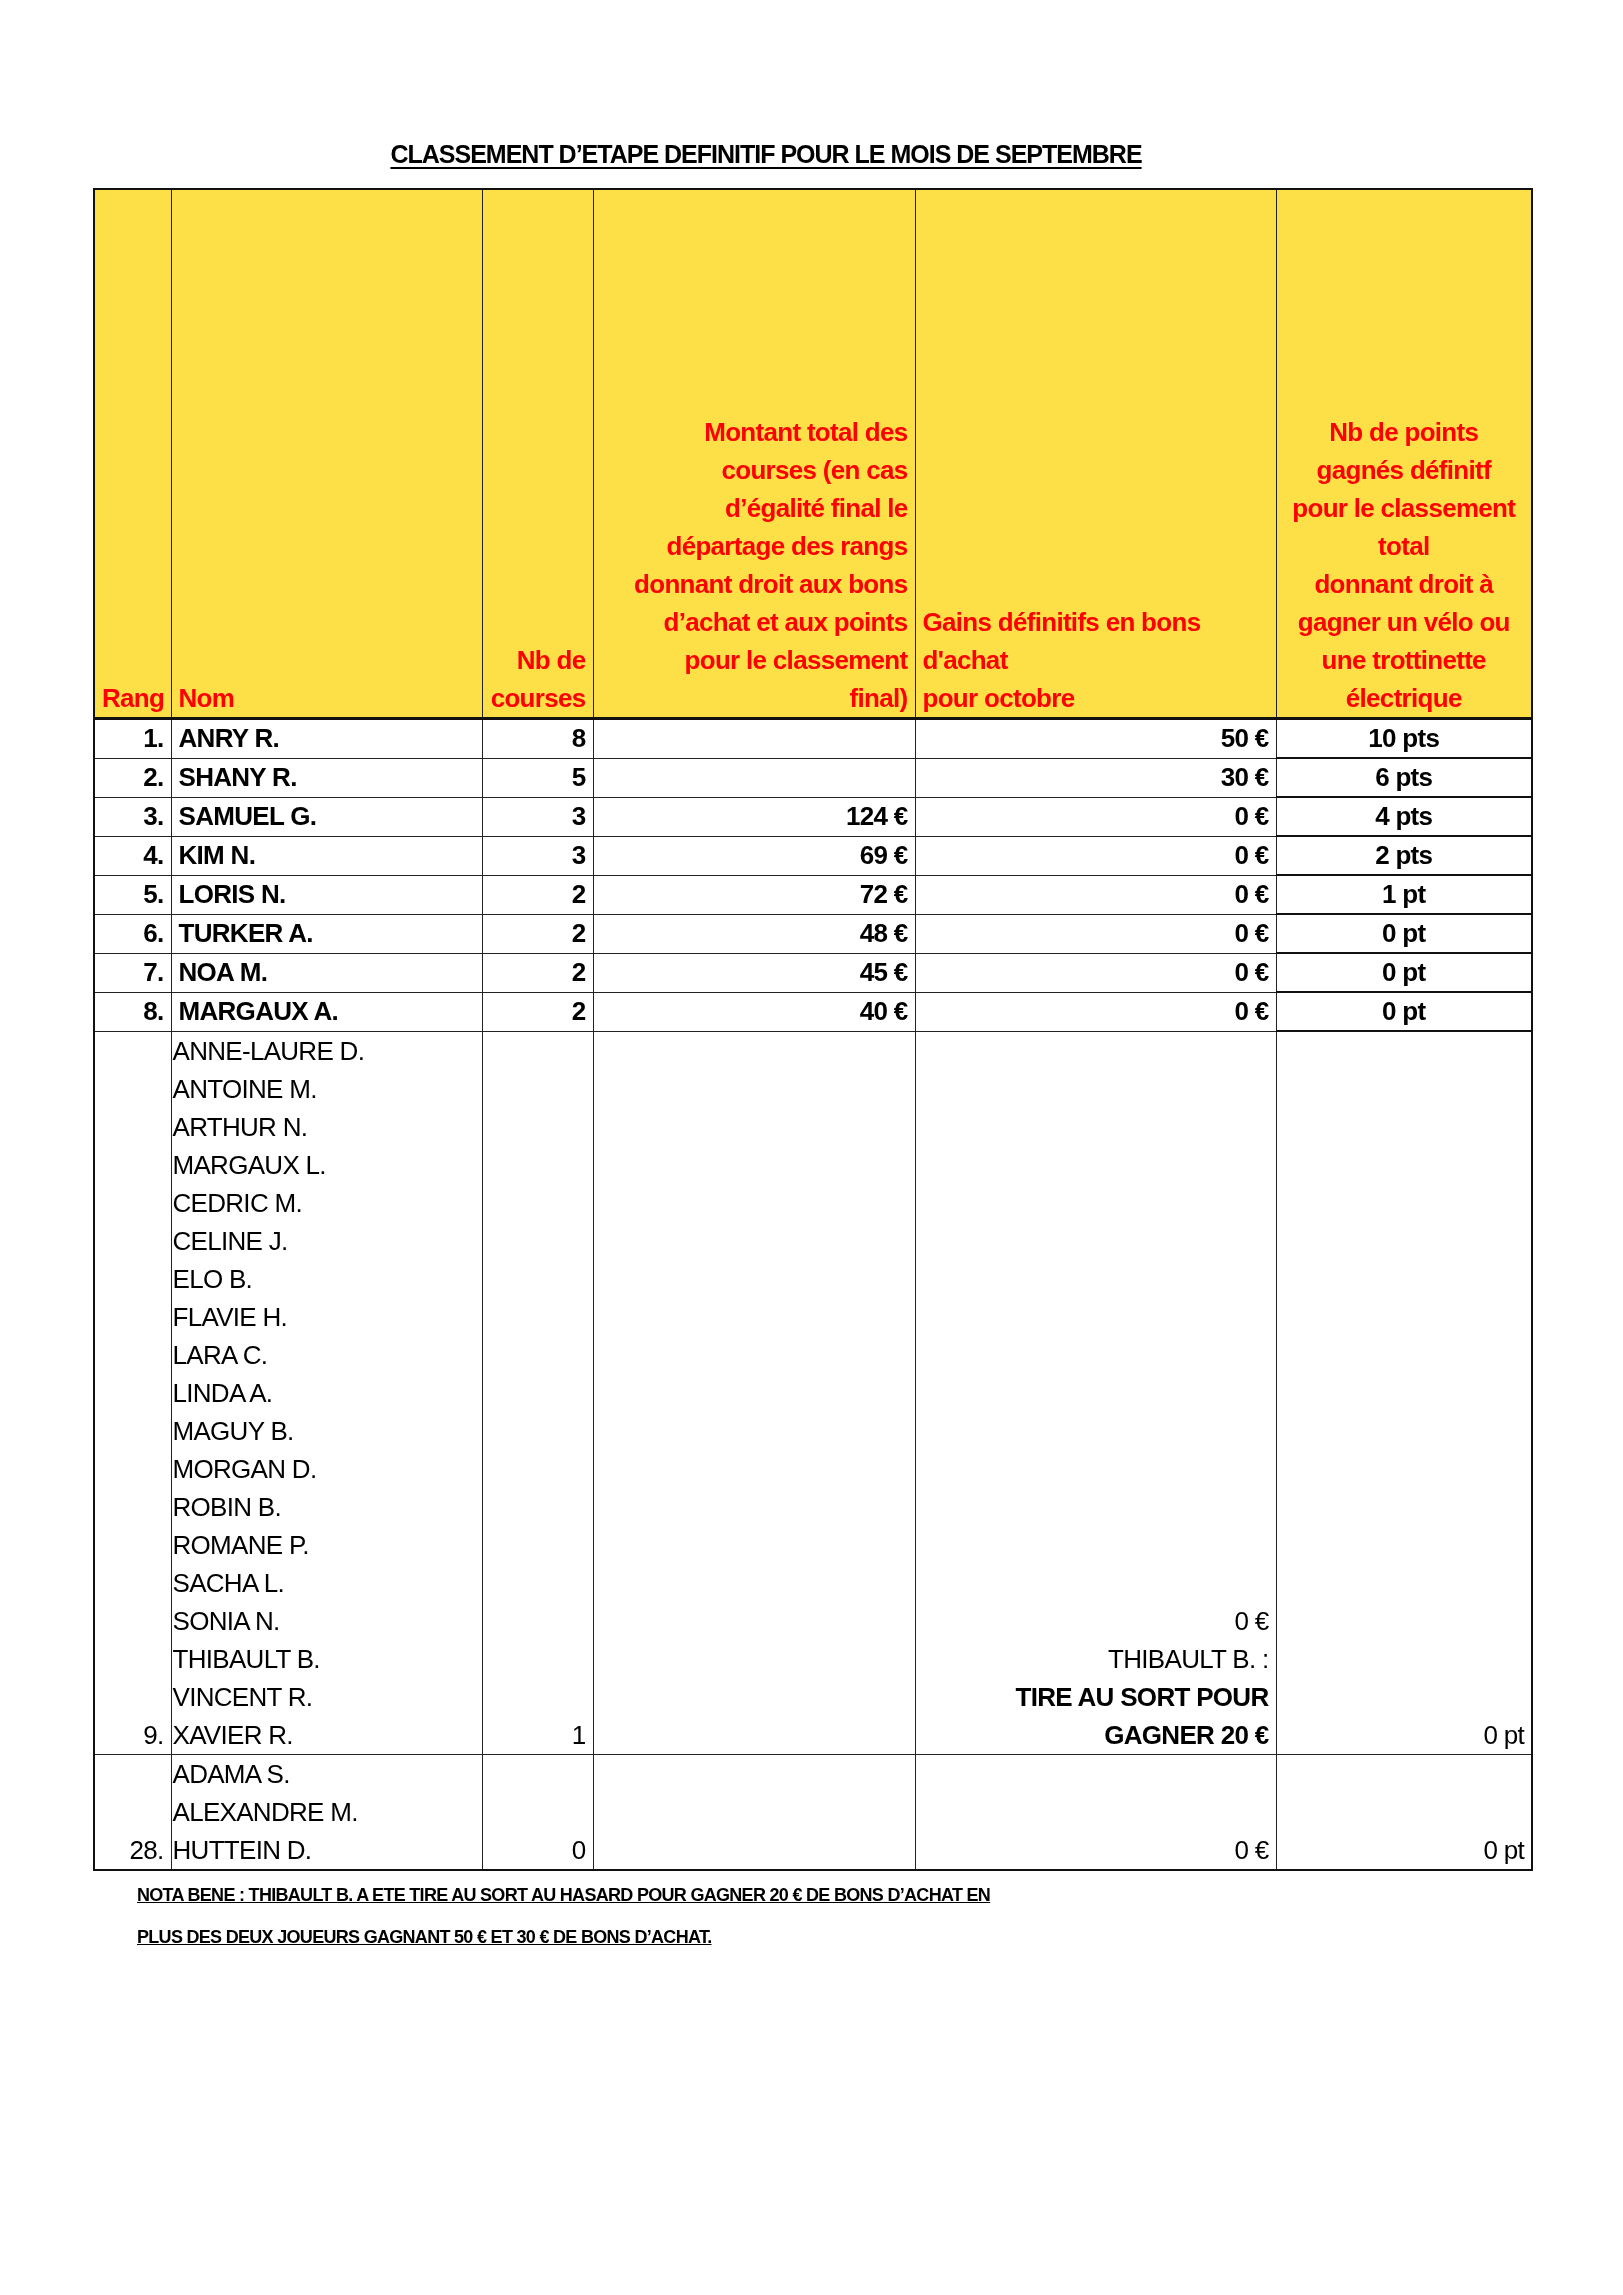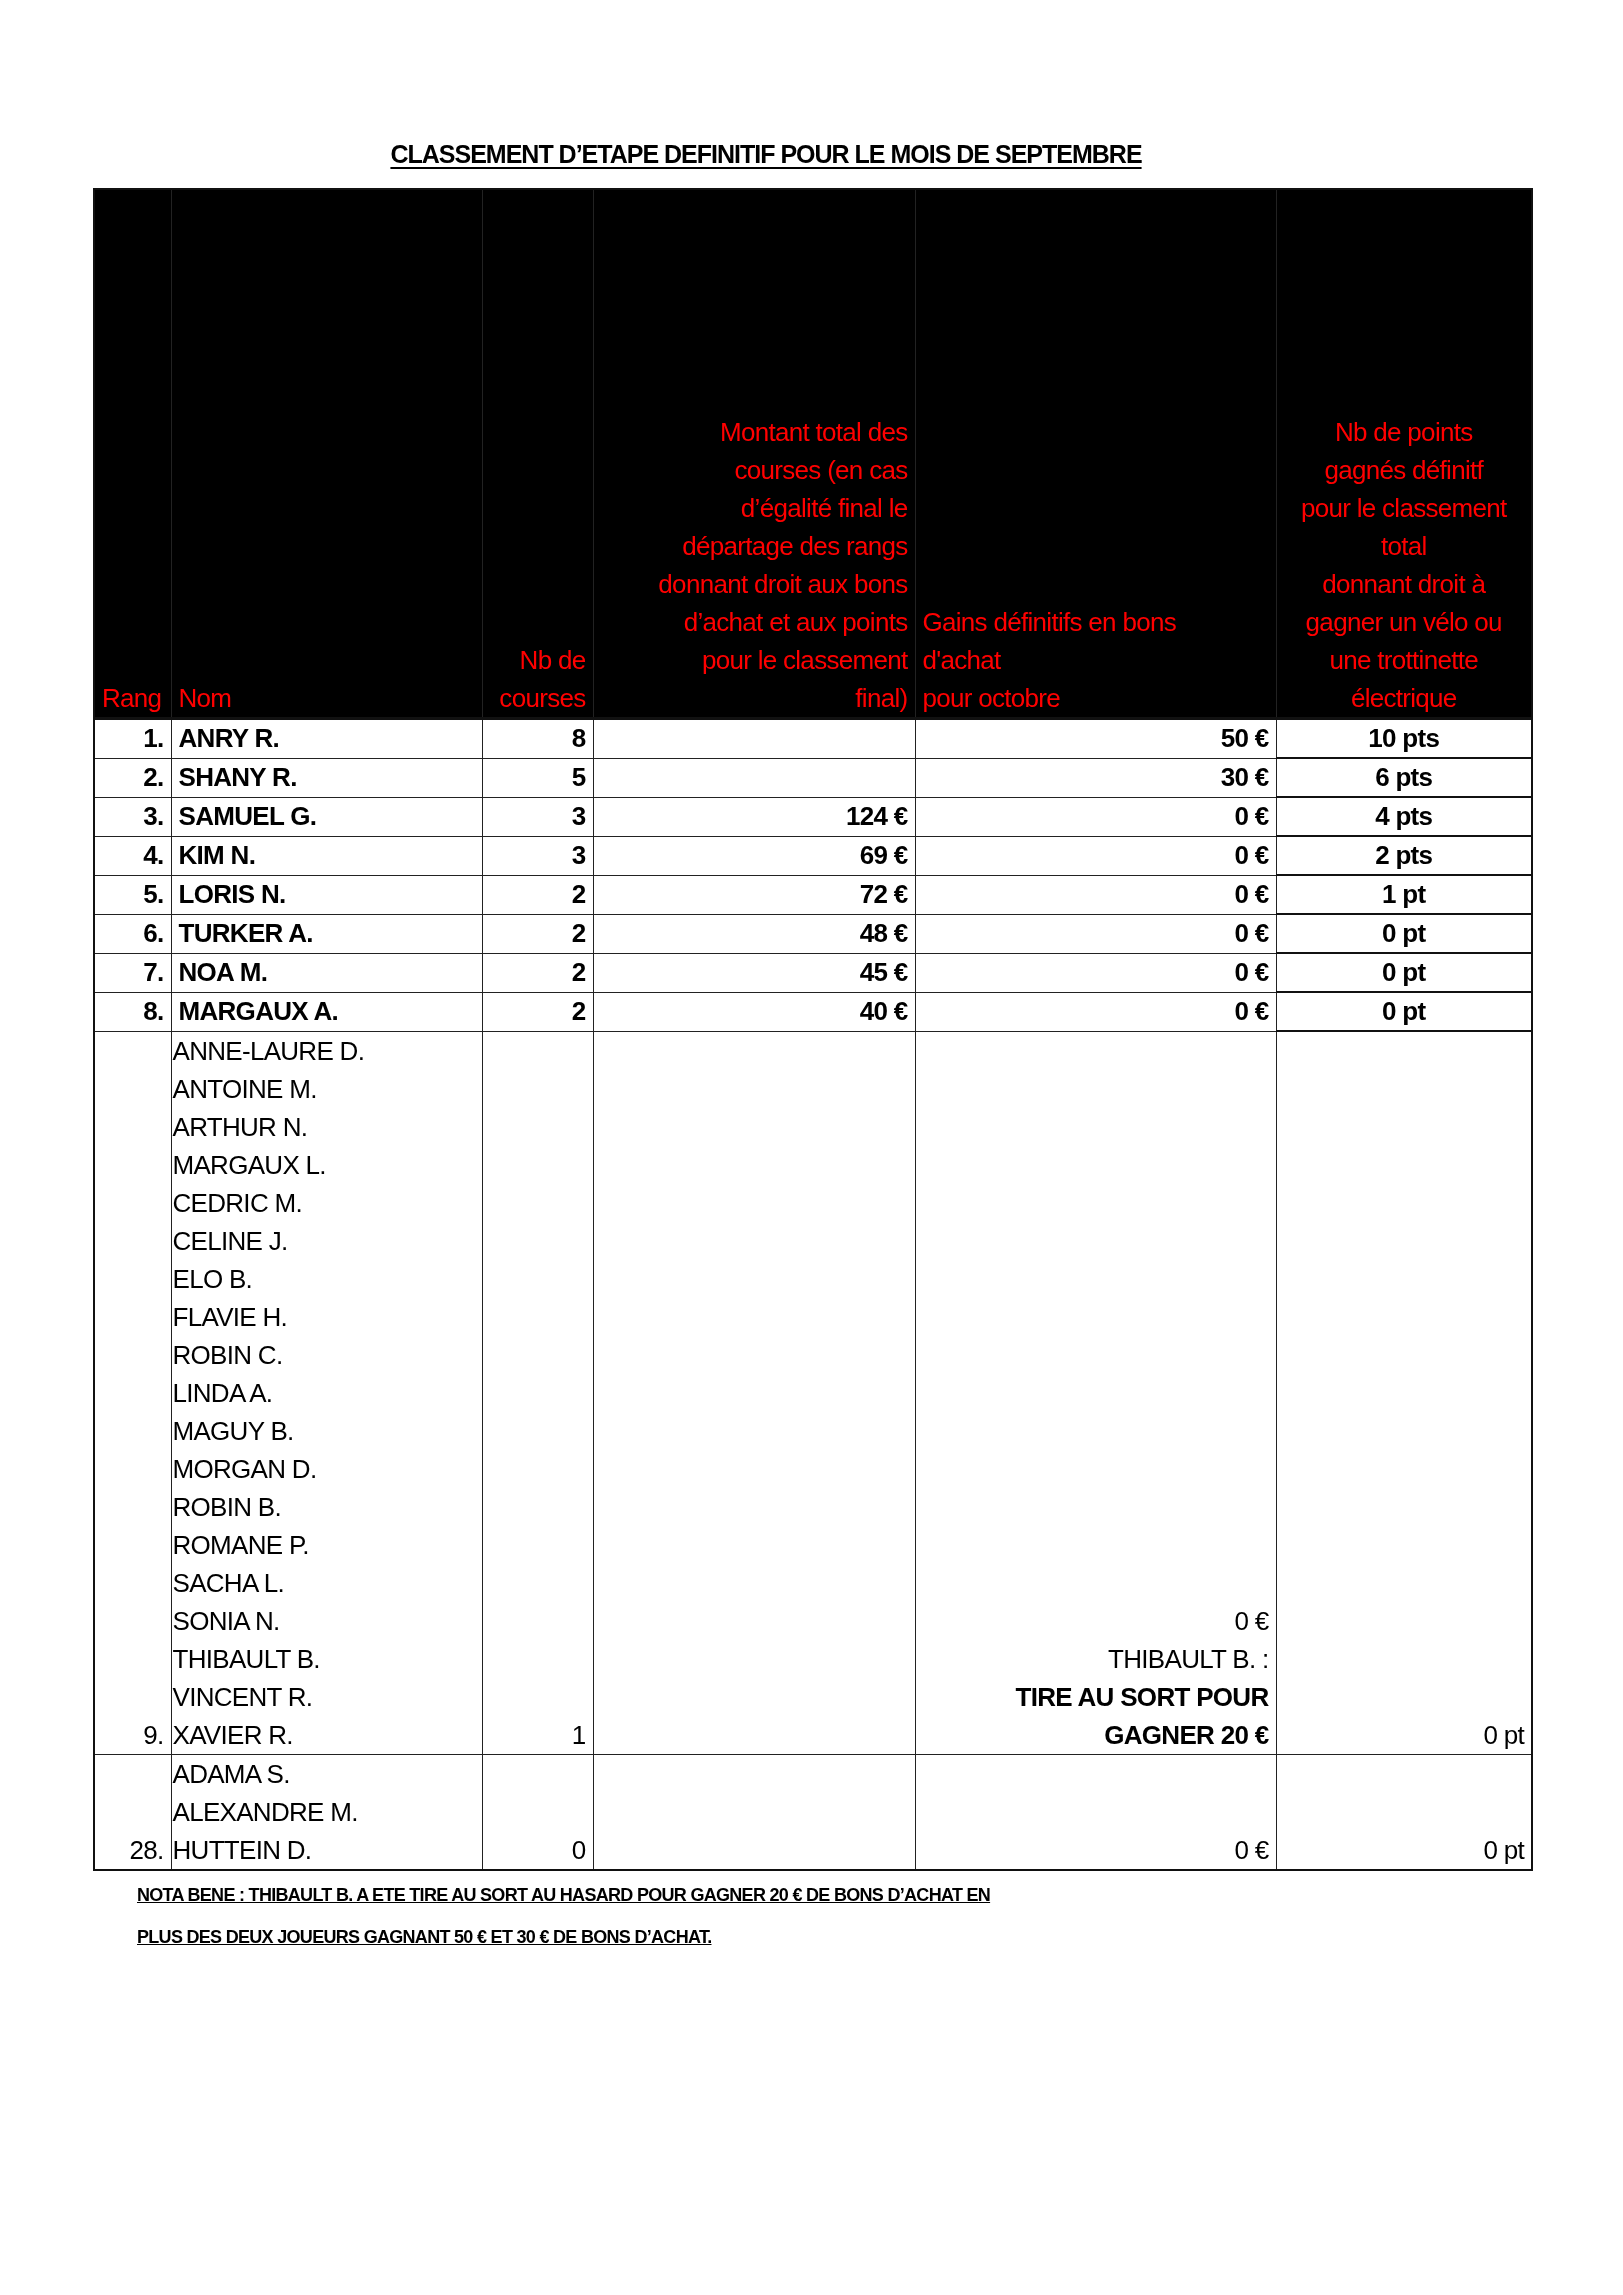--- a/index.html
+++ b/index.html
@@ -12,21 +12,21 @@
                table-layout: fixed; width: 1438px; }
   table.rank col.c-rang { width: 77px; }
   table.rank col.c-nom { width: 311px; }
   table.rank col.c-nb { width: 111px; }
   table.rank col.c-montant { width: 322px; }
   table.rank col.c-gains { width: 361px; }
   table.rank col.c-pts { width: 256px; }
   table.rank td, table.rank th { border: 1.4px solid #222; padding: 0 7px; overflow: hidden;
                font-size: 26px; letter-spacing: -0.7px; white-space: nowrap; }
   table.rank { border: 2.8px solid #111; }
-  thead th { background: #000000; color: #ff0000; font-weight: normal; height: 527px;
+  thead th { background: #fde047; color: #ff0000; font-weight: bold; height: 527px;
              vertical-align: bottom; line-height: 38px; padding-bottom: 1.4px; white-space: normal; }
   thead tr { border-bottom: 3.5px solid #111; }
   th.h-rang { text-align: left; padding-left: 2.8px; padding-right: 1.4px; }
   th.h-nom { text-align: left; }
   th.h-nb { text-align: right; }
   th.h-montant { text-align: right; }
   th.h-gains { text-align: left; padding-left: 5.6px; }
   th.h-pts { text-align: center; }
   .hl { display: block; white-space: nowrap; }
   tbody tr.main td { height: 37px; font-weight: bold; vertical-align: middle; line-height: 37px; }
@@ -162,21 +162,21 @@
       <td class="rang">9.</td>
       <td class="nom">
         <span class="nl">ANNE-LAURE D.</span>
         <span class="nl">ANTOINE M.</span>
         <span class="nl">ARTHUR N.</span>
         <span class="nl">MARGAUX L.</span>
         <span class="nl">CEDRIC M.</span>
         <span class="nl">CELINE J.</span>
         <span class="nl">ELO B.</span>
         <span class="nl">FLAVIE H.</span>
-        <span class="nl">ROBIN C.</span>
+        <span class="nl">LARA C.</span>
         <span class="nl">LINDA A.</span>
         <span class="nl">MAGUY B.</span>
         <span class="nl">MORGAN D.</span>
         <span class="nl">ROBIN B.</span>
         <span class="nl">ROMANE P.</span>
         <span class="nl">SACHA L.</span>
         <span class="nl">SONIA N.</span>
         <span class="nl">THIBAULT B.</span>
         <span class="nl">VINCENT R.</span>
         <span class="nl">XAVIER R.</span>

